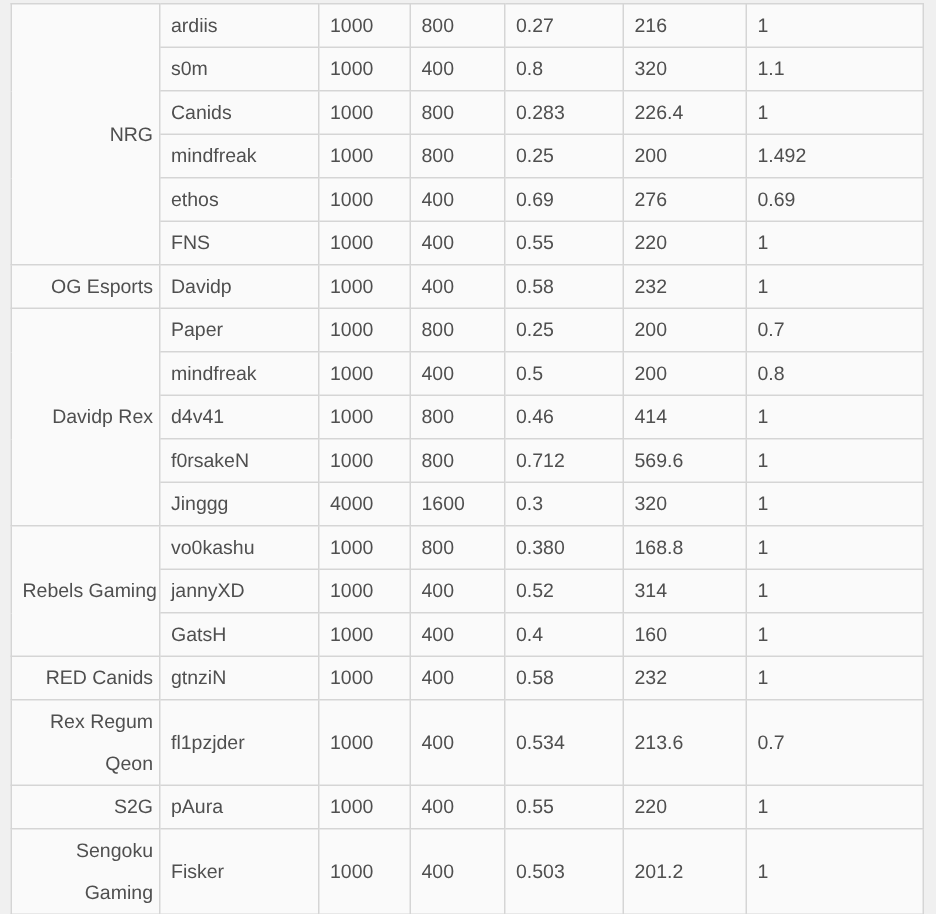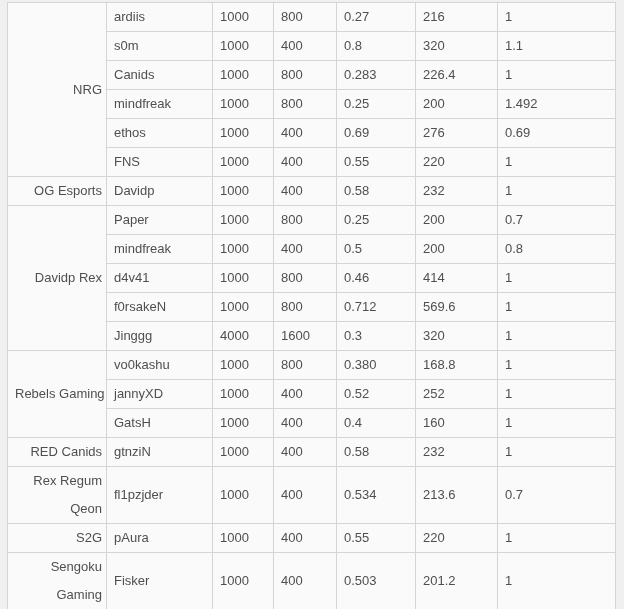--- a/index.html
+++ b/index.html
@@ -164,21 +164,21 @@
           <td class="value-cell">800</td>
           <td class="value-cell">0.380</td>
           <td class="value-cell">168.8</td>
           <td class="value-cell">1</td>
         </tr>
         <tr>
           <td class="player-cell">jannyXD</td>
           <td class="value-cell">1000</td>
           <td class="value-cell">400</td>
           <td class="value-cell">0.52</td>
-          <td class="value-cell">252</td>
+          <td class="value-cell">314</td>
           <td class="value-cell">1</td>
         </tr>
         <tr>
           <td class="player-cell">GatsH</td>
           <td class="value-cell">1000</td>
           <td class="value-cell">400</td>
           <td class="value-cell">0.4</td>
           <td class="value-cell">160</td>
           <td class="value-cell">1</td>
         </tr>

